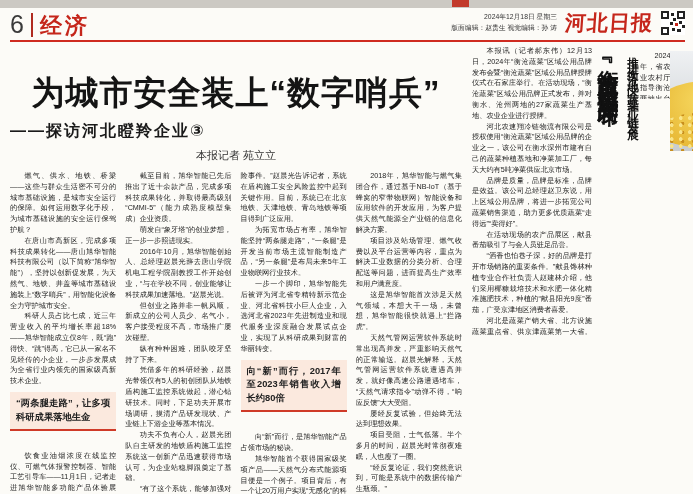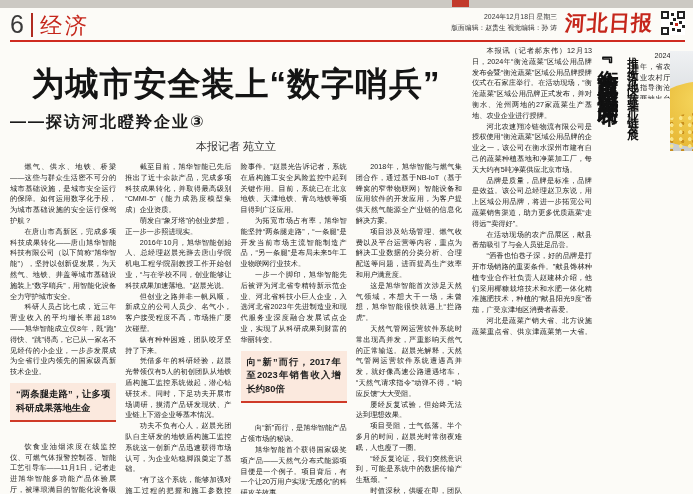--- a/index.html
+++ b/index.html
@@ -9,35 +9,35 @@
   .top-strip { position:absolute; top:0; left:0; width:693px; height:8px; background:#ccc9c3; }
   .top-notch { position:absolute; top:0; left:452px; width:17px; height:7px; background:#c23a2b; }
 
   
   .header { position:absolute; top:10px; left:10px; right:8px; height:32px;
             display:flex; align-items:flex-end; justify-content:space-between;
             border-bottom:2.5px solid #cf2b20; padding-bottom:3px; }
   .header-left { display:flex; align-items:flex-end; gap:7px; }
   .page-num { font-size:25px; line-height:1; color:#3a3a3a; font-weight:400; }
   .hdr-divider { width:2px; height:24px; background:#b02b20; }
-  .section-name { font-size:22px; line-height:1; color:#c5261b; font-weight:400; letter-spacing:3px; }
+  .section-name { font-size:22px; line-height:1; color:#c5261b; font-weight:700; letter-spacing:3px; }
   .header-right { display:flex; align-items:center; gap:8px; }
   .date-block { text-align:right; font-size:6.8px; line-height:1.55; color:#333; }
   .masthead { color:#c5261b; font-weight:900; font-size:21px; letter-spacing:1px;
               transform:skewX(-4deg); font-family:"Liberation Serif","DejaVu Serif",serif; }
   .qr { width:24px; height:24px; }
 
   
   .content { position:absolute; top:46px; left:10px; right:8px; bottom:4px; display:flex; gap:10px; }
   .main-col { width:452px; flex:none; }
   .sidebar  { flex:1; display:flex; flex-direction:row; }
 
   
   .headline { font-size:33px; font-weight:900; text-align:center; letter-spacing:1px;
-              color:#141414; margin:16px 0 5px; }
+              color:#141414; margin:25px 0 5px; }
   .subtitle { font-size:16px; font-weight:700; text-align:left; letter-spacing:2px; color:#1a1a1a; }
   .byline { font-size:11px; text-align:center; color:#333; margin:6px 0 8px; }
   .body-cols { column-count:4; column-gap:9px; height:352px; overflow:hidden;
                font-size:7.2px; line-height:1.5; text-align:justify; color:#1c1c1c; }
   .plist { display:contents; }
   .body-cols p, .sb-text p, .sb-bottom p { text-indent:2em; margin:0; }
   .subhead { background:#fbe9de; border-bottom:2px solid #cf3a28; padding:5px 6px 4px;
              margin:5px 0 20px; font-size:9.3px; line-height:1.5; font-weight:700;
              break-inside:avoid; color:#222; }
 

